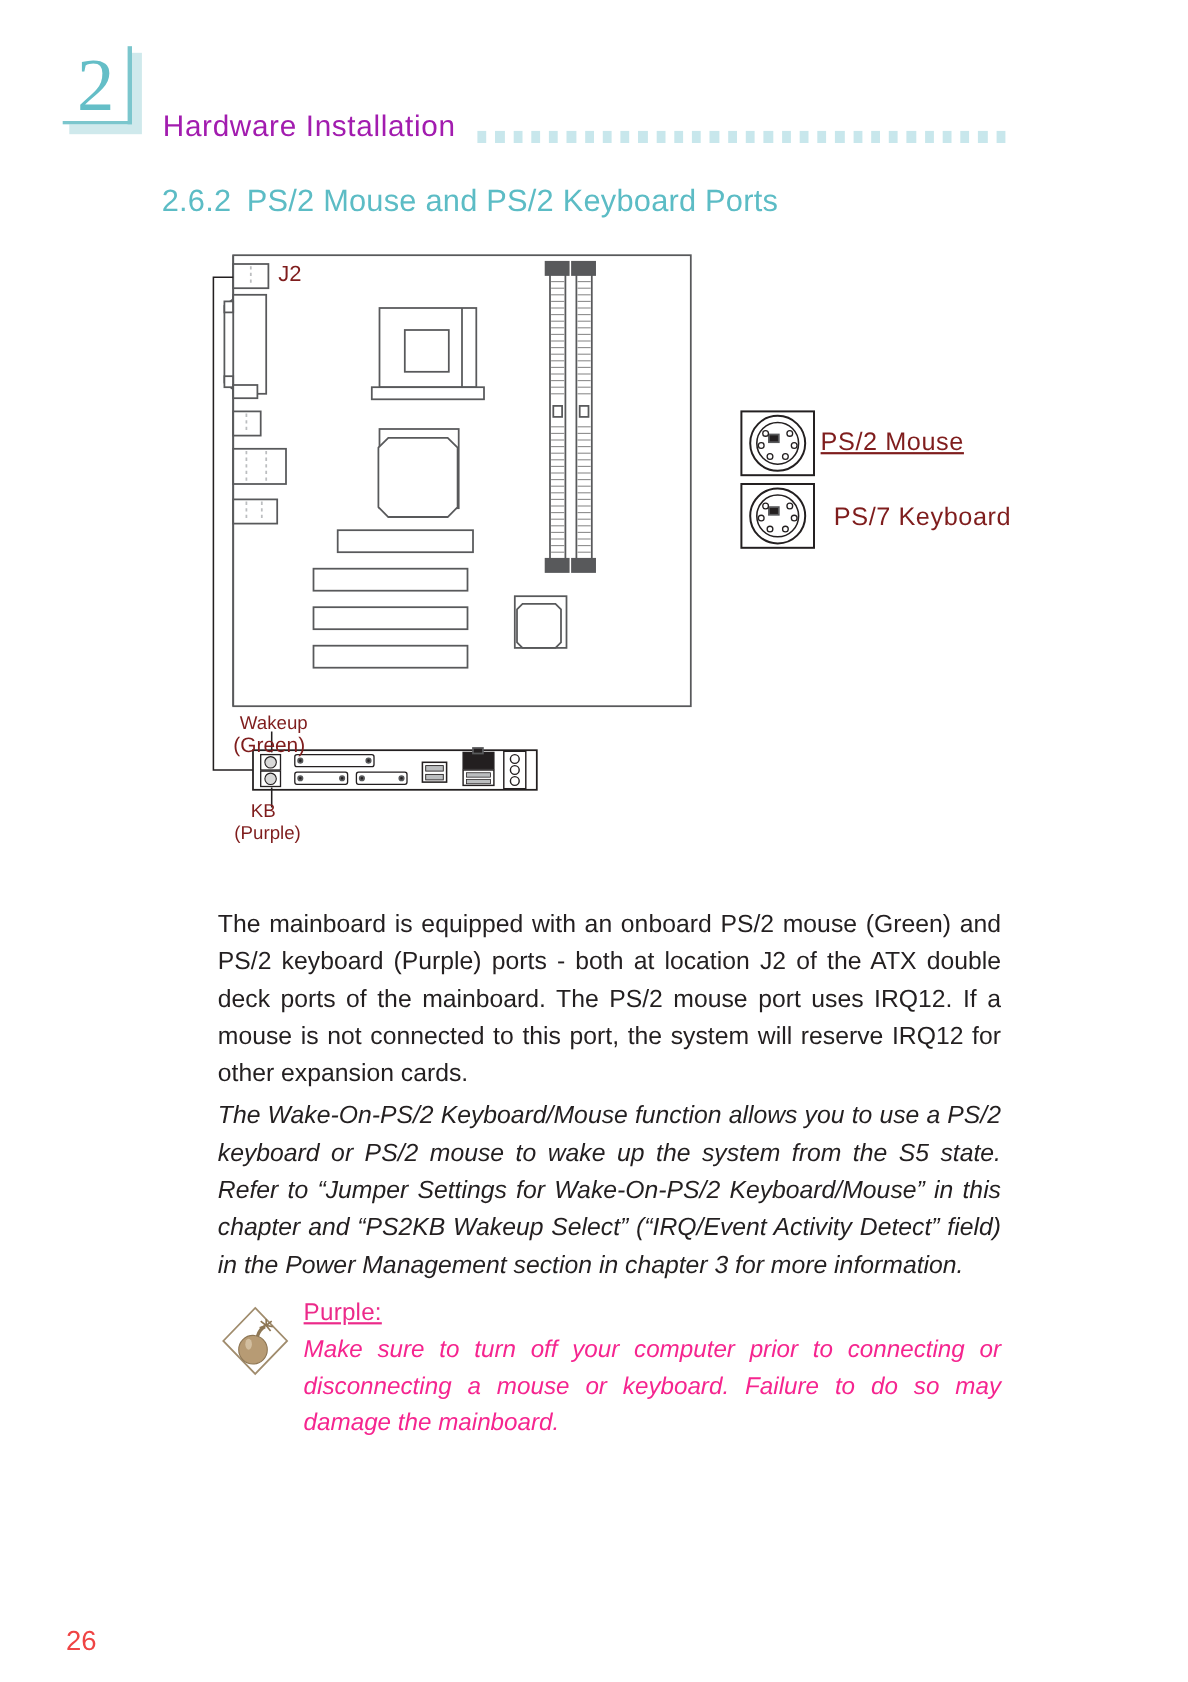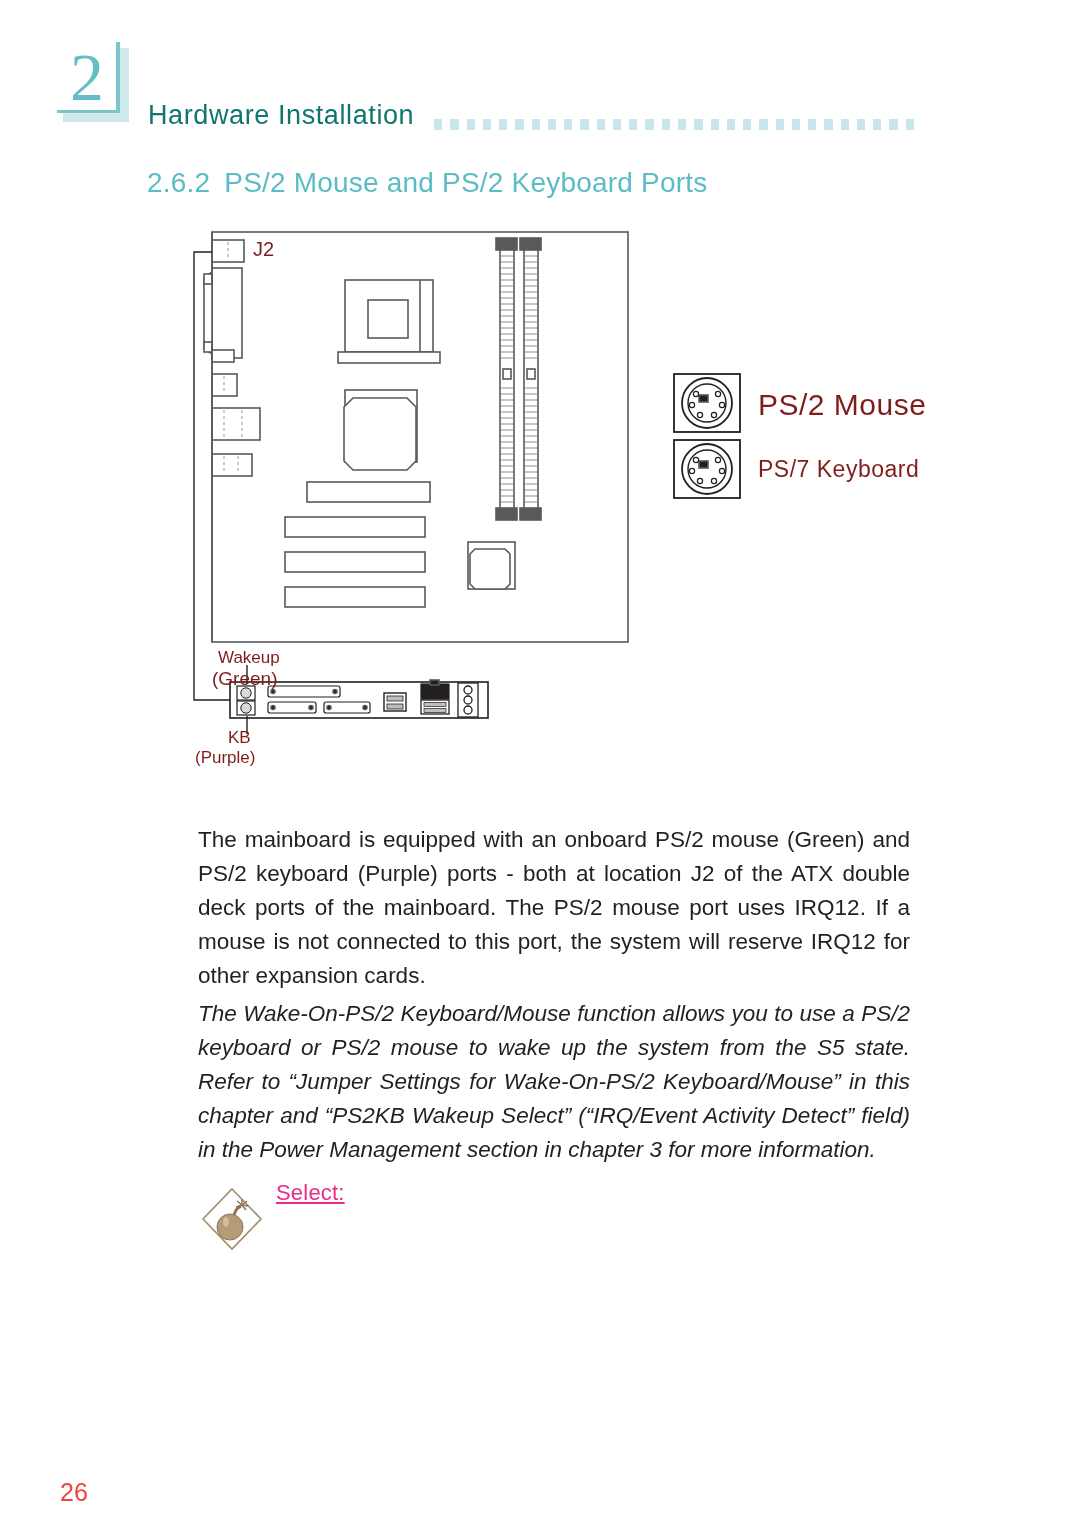--- a/index.html
+++ b/index.html
@@ -51,21 +51,21 @@
     font-size: 68px;
     line-height: 78px;
     color: #64bec7;
     font-weight: 400;
   }
   #header-title {
     position: absolute;
     left: 148px; top: 100px;
     font-size: 27px;
     letter-spacing: 0.6px;
-    color: #0f766e;
+    color: #a21caf;
     white-space: nowrap;
     font-weight: 400;
   }
   #header-dots {
     position: absolute;
     left: 434px; top: 116px;
     width: 480px; height: 16px;
     display: flex;
     align-items: center;
     gap: 8px;
@@ -97,22 +97,22 @@
   .fig-label {
     position: absolute;
     font-size: 21px;
     color: #7f1d1d;
     white-space: nowrap;
   }
   #label-j2   { left: 63px;  top: 16px;  font-size: 20px; }
   #label-mouse  { left: 28px; top: 426px; font-size: 17px; }
   #label-green  { left: 22px; top: 446px; font-size: 19px; }
   #label-kb     { left: 38px; top: 506px; font-size: 17px; }
-  #label-purple { left: 5px; top: 526px; font-size: 17px; }
-  #label-ps2mouse { left: 568px; top: 166px; font-size: 30px; letter-spacing:0.5px;}
+  #label-purple { left: 23px; top: 526px; font-size: 17px; }
+  #label-ps2mouse { left: 556px; top: 166px; font-size: 23px; letter-spacing:0.5px;text-decoration:underline;}
   #label-ps2kb    { left: 568px; top: 234px; font-size: 23px; letter-spacing:0.5px;}
 
   
   .body-par {
     position: absolute;
     left: 198px;
     width: 712px;
     font-size: 22.5px;
     line-height: 34px;
     text-align: justify;
@@ -468,17 +468,18 @@
       <line x1="42" y1="19" x2="42" y2="13"></line>
       <line x1="42" y1="19" x2="47" y2="15"></line>
       <line x1="42" y1="19" x2="48" y2="20"></line>
       <line x1="42" y1="19" x2="37" y2="15"></line>
       <line x1="42" y1="19" x2="36" y2="21"></line>
       <line x1="42" y1="19" x2="46" y2="24"></line>
     </g>
     <ellipse cx="26" cy="36" rx="3" ry="5" fill="#d8c7aa" opacity="0.8"></ellipse>
   </svg>
   <div id="warning-body">
-    <div id="warning-title">Select:</div>
+    <div id="warning-title">Purple:</div>
+    <div id="warning-text">Make sure to turn off your computer prior to connecting or disconnecting a mouse or keyboard. Failure to do so may damage the mainboard.</div>
   </div>
 </div>
 
 <div id="page-number">26</div>
 
 </body></html>

